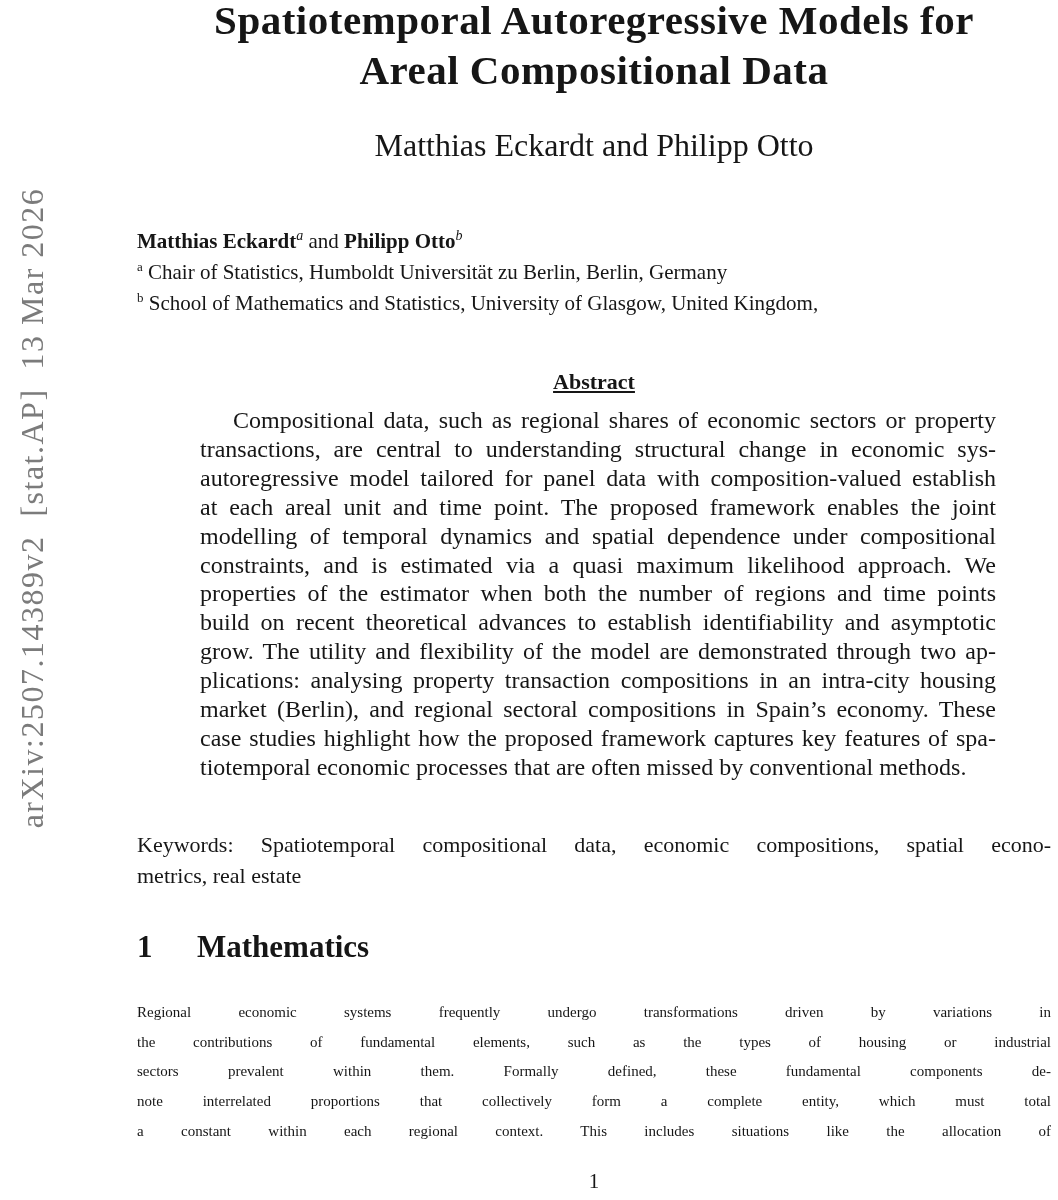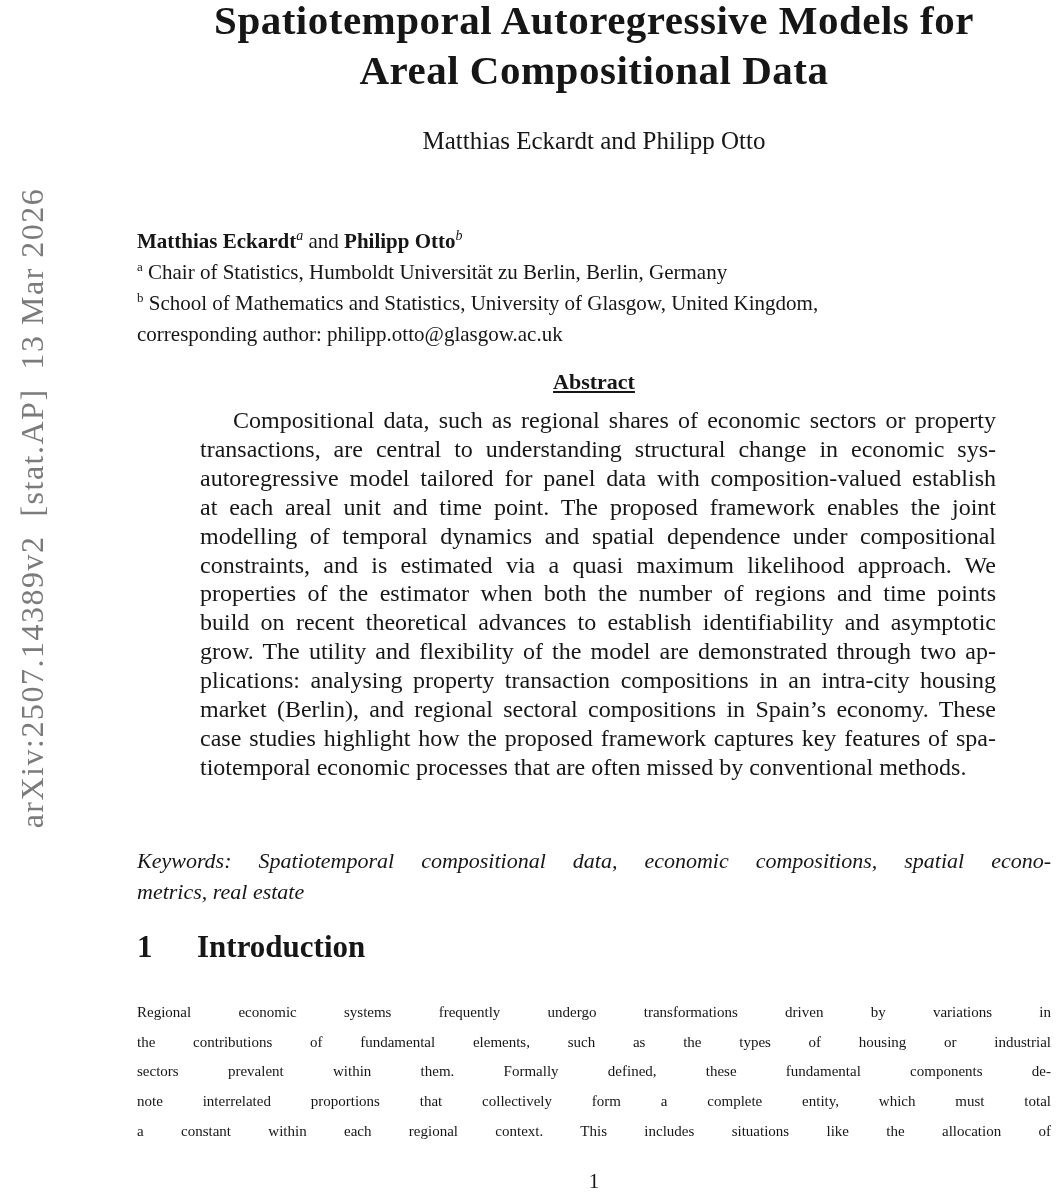--- a/index.html
+++ b/index.html
@@ -32,21 +32,21 @@
     text-align: center;
     font-size: 41px;
     font-weight: bold;
     line-height: 50px;
     letter-spacing: 0.5px;
   }
   .authors-line {
     position: absolute;
     left: 137px; top: 127px; width: 914px;
     text-align: center;
-    font-size: 25px;
+    font-size: 32px;
   }
   .author-block {
     position: absolute;
     left: 137px; top: 226px; width: 914px;
     font-size: 21px;
     line-height: 31px;
   }
   .author-block sup {
     font-size: 14px;
     font-style: italic;
@@ -68,24 +68,22 @@
     line-height: 28.9px;
   }
   .jline {
     text-align: justify;
     text-align-last: justify;
   }
   .abstract-body .first { padding-left: 33px; }
   .keywords {
     position: absolute;
     left: 137px; top: 830px; width: 914px;
-    font-style: italic;
     font-size: 22px;
     line-height: 30.5px;
-    margin-top: 16px;
   }
   .section-heading {
     position: absolute;
     left: 137px; top: 929px; width: 914px;
     font-size: 31px;
     font-weight: bold;
   }
   .section-heading .sec-num { display: inline-block; width: 60px; }
   .intro-body {
     position: absolute;
@@ -117,21 +115,20 @@
   <div class="author-block">
     <div>
       <b>Matthias Eckardt</b><sup>a</sup><span> and </span><b>Philipp Otto</b><sup>b</sup>
     </div>
     <div class="affil">
       <sup>a</sup><span> Chair of Statistics, Humboldt Universität zu Berlin, Berlin, Germany</span>
     </div>
     <div class="affil">
       <sup>b</sup><span> School of Mathematics and Statistics, University of Glasgow, United Kingdom,</span>
     </div>
-    <div>corresponding author: philipp.otto@glasgow.ac.uk</div>
   </div>
 
   <div class="abstract-heading">Abstract</div>
 
   <div class="abstract-body">
     <div class="jline first">Compositional data, such as regional shares of economic sectors or property</div>
     <div class="jline">transactions, are central to understanding structural change in economic sys-</div>
     <div class="jline">autoregressive model tailored for panel data with composition-valued establish</div>
     <div class="jline">at each areal unit and time point. The proposed framework enables the joint</div>
     <div class="jline">modelling of temporal dynamics and spatial dependence under compositional</div>
@@ -144,21 +141,21 @@
     <div class="jline">case studies highlight how the proposed framework captures key features of spa-</div>
     <div>tiotemporal economic processes that are often missed by conventional methods.</div>
   </div>
 
   <div class="keywords">
     <div class="jline">Keywords: Spatiotemporal compositional data, economic compositions, spatial econo-</div>
     <div>metrics, real estate</div>
   </div>
 
   <div class="section-heading">
-    <span class="sec-num">1</span><span>Introduction</span>
+    <span class="sec-num">1</span><span>Mathematics</span>
   </div>
 
   <div class="intro-body">
     <div class="jline">Regional economic systems frequently undergo transformations driven by variations in</div>
     <div class="jline">the contributions of fundamental elements, such as the types of housing or industrial</div>
     <div class="jline">sectors prevalent within them.  Formally defined, these fundamental components de-</div>
     <div class="jline">note interrelated proportions that collectively form a complete entity, which must total</div>
     <div class="jline">a constant within each regional context. This includes situations like the allocation of</div>
   </div>
 

